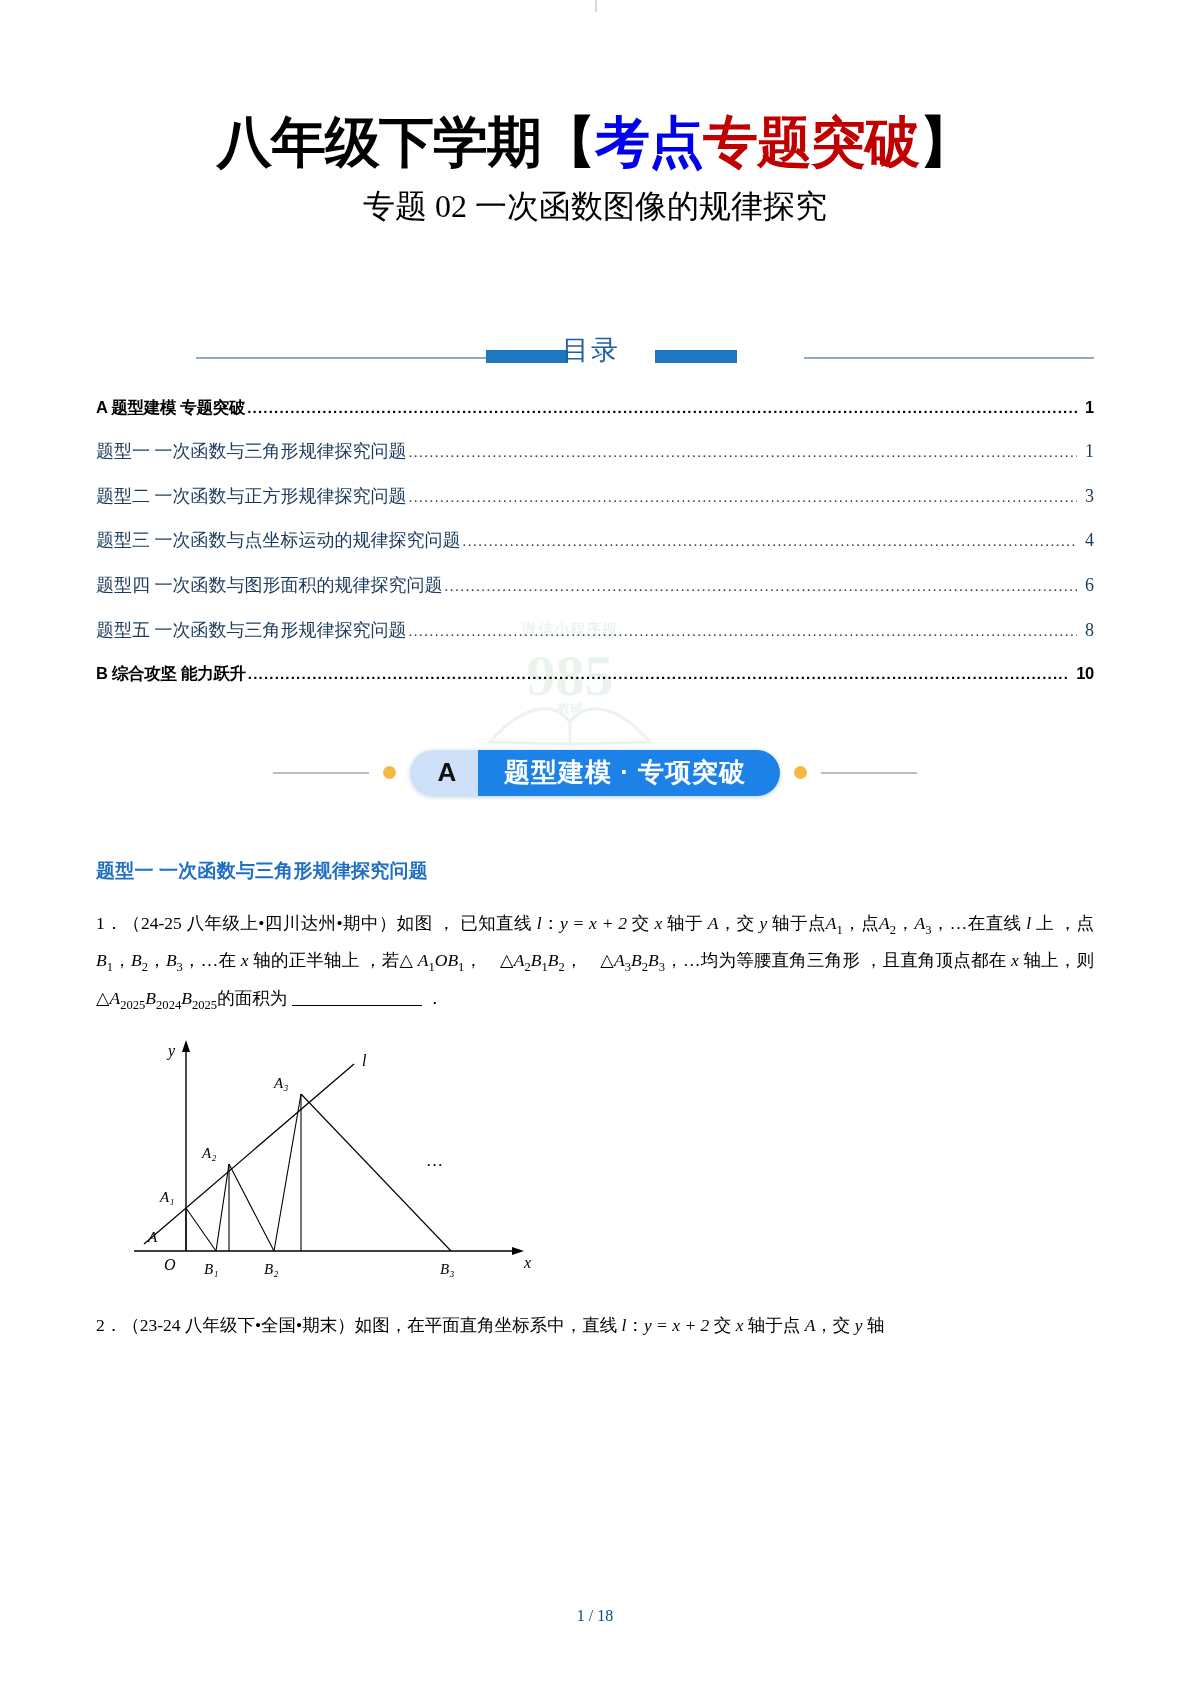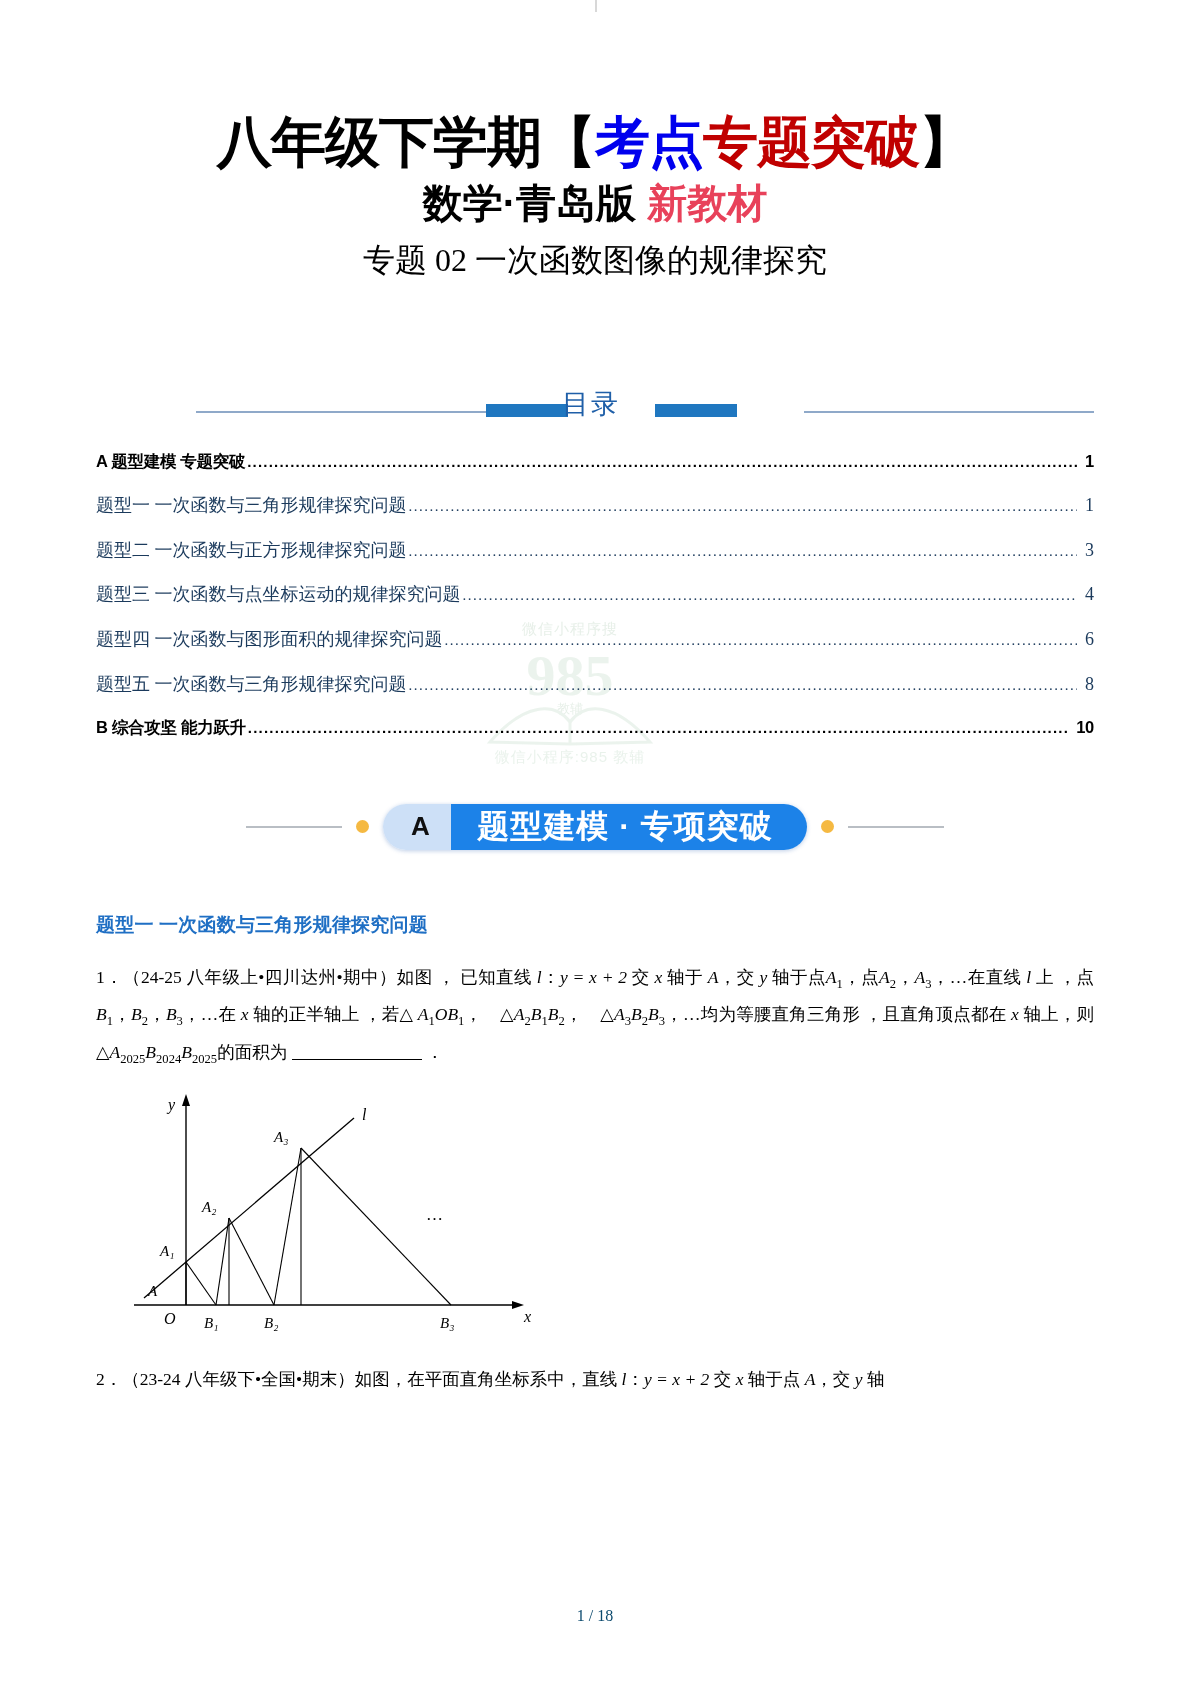--- a/index.html
+++ b/index.html
@@ -252,21 +252,21 @@
     align-items: center;
     justify-content: center;
     width: 62px;
     padding-left: 6px;
   }
   .banner-text {
     background: #1c82e8;
     color: #ffffff;
     font-family: "Liberation Sans", sans-serif;
     font-weight: bold;
-    font-size: 32px;
+    font-size: 26px;
     letter-spacing: 1px;
     display: flex;
     align-items: center;
     padding: 0 34px 0 26px;
   }
 
   
   .content { position: relative; z-index: 2; }
   .qtype-heading {
     margin-top: 52px;
@@ -333,21 +333,20 @@
     <svg class="wm-book" width="170" height="60" viewBox="0 0 170 60">
       <path d="M5 50 C 40 10, 70 10, 85 30 C 100 10, 130 10, 165 50 L 85 52 Z" fill="none" stroke="#d8e8dc" stroke-width="3"></path>
       <path d="M85 30 L 85 52" fill="none" stroke="#d8e8dc" stroke-width="3"></path>
     </svg>
     <div class="wm-bottom">微信小程序:985 教辅</div>
   </div>
 
   <div class="title-block">
     <div class="tick"></div>
     <div class="main-title"><span class="t-black">八年级下学期【</span><span class="t-blue">考点</span><span class="t-red">专题突破</span><span class="t-black">】</span></div>
-    <div class="sub-title"><span class="t-black">数学·青岛版</span> <span class="t-pink">新教材</span></div>
     <div class="topic-title">专题 02  一次函数图像的规律探究</div>
   </div>
 
   <div class="toc-wrap">
     <div class="toc-header">
       <div class="toc-rule toc-rule-left"></div>
       <div class="toc-bar toc-bar-left"></div>
       <div class="toc-bar toc-bar-right"></div>
       <div class="toc-rule toc-rule-right"></div>
       <div class="toc-title">目录</div>

